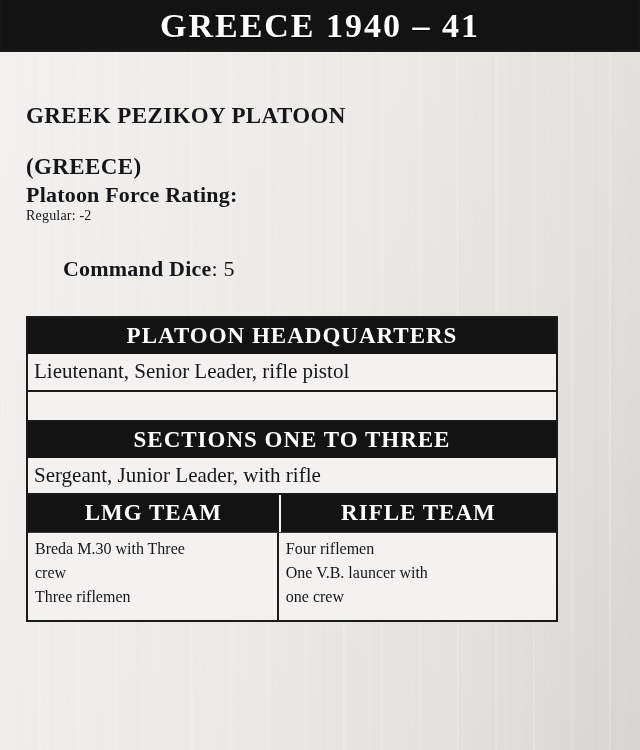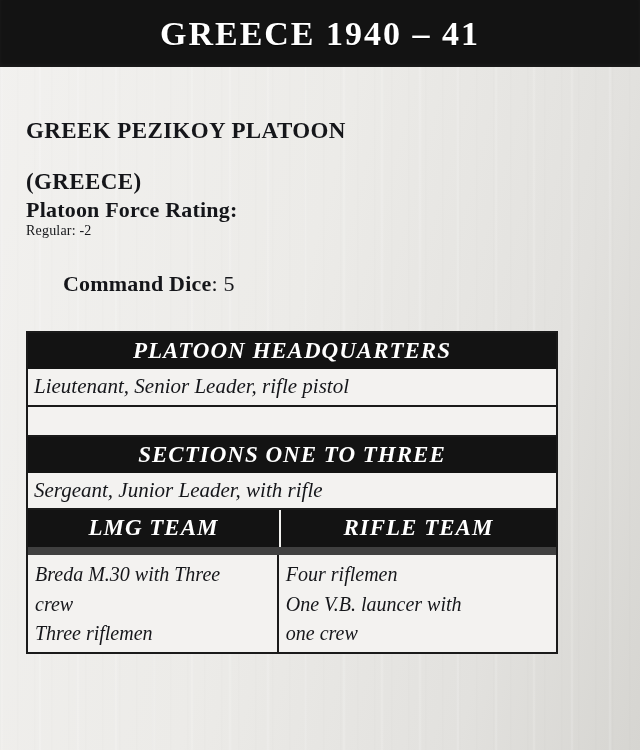--- a/index.html
+++ b/index.html
@@ -27,21 +27,21 @@
     background:
       linear-gradient(90deg, rgba(255,255,255,0.0) 0px, rgba(255,255,255,0.35) 2px, rgba(255,255,255,0.0) 4px),
       linear-gradient(90deg, rgba(0,0,0,0.02) 0px, rgba(0,0,0,0.0) 3px);
     background-size: 38px 100%, 17px 100%;
     pointer-events: none;
     opacity: 0.5;
   }
 
   .title-bar {
     position: relative;
-    height: 67px;
+    height: 52px;
     background: #131313;
     color: #ffffff;
     display: flex;
     align-items: center;
     justify-content: center;
     box-shadow: inset 0 -2px 4px rgba(255,255,255,0.04);
   }
   .title-bar .title {
     font-size: 34px;
     font-weight: bold;
@@ -84,21 +84,20 @@
   .command-dice .lbl {
     font-weight: bold;
   }
 
   .table-wrap {
     margin: 34px 0 0 0;
     border: 2px solid #1a1a1a;
     width: 532px;
     box-sizing: border-box;
     background: #f3f2f0;
-    font-style: italic;
   }
   .band {
     background: #131313;
     color: #fff;
     text-align: center;
     font-weight: bold;
     font-size: 23px;
     letter-spacing: 1px;
     padding: 5px 0 6px 0;
     line-height: 1.1;
@@ -110,43 +109,43 @@
     line-height: 1.25;
     min-height: 26px;
     color: #15161a;
   }
   .row-blank {
     height: 28px;
     border-bottom: 2px solid #1a1a1a;
   }
   .two-col-head {
     display: flex;
-    border-bottom: 8px solid #404040;
+    border-bottom: 1px solid #404040;
     justify-content: flex-end;
   }
   .two-col-head > div {
     flex: 1 1 50%;
     background: #131313;
     color: #fff;
     text-align: center;
     font-weight: bold;
     font-size: 23px;
     letter-spacing: 1px;
     padding: 5px 0 6px 0;
   }
   .two-col-head > div:first-child {
     border-right: 2px solid #f3f2f0;
     flex: 0 0 47.5%;
   }
   .two-col-body {
     display: flex;
   }
   .col {
-    padding: 5px 7px 4px 7px;
-    font-size: 20px;
+    padding: 5px 7px 11px 7px;
+    font-size: 16px;
     line-height: 1.42;
     color: #15161a;
     box-sizing: border-box;
   }
   .col.left {
     flex: 0 0 47.5%;
     border-right: 2px solid #1a1a1a;
   }
   .col.right {
     flex: 1 1 auto;

